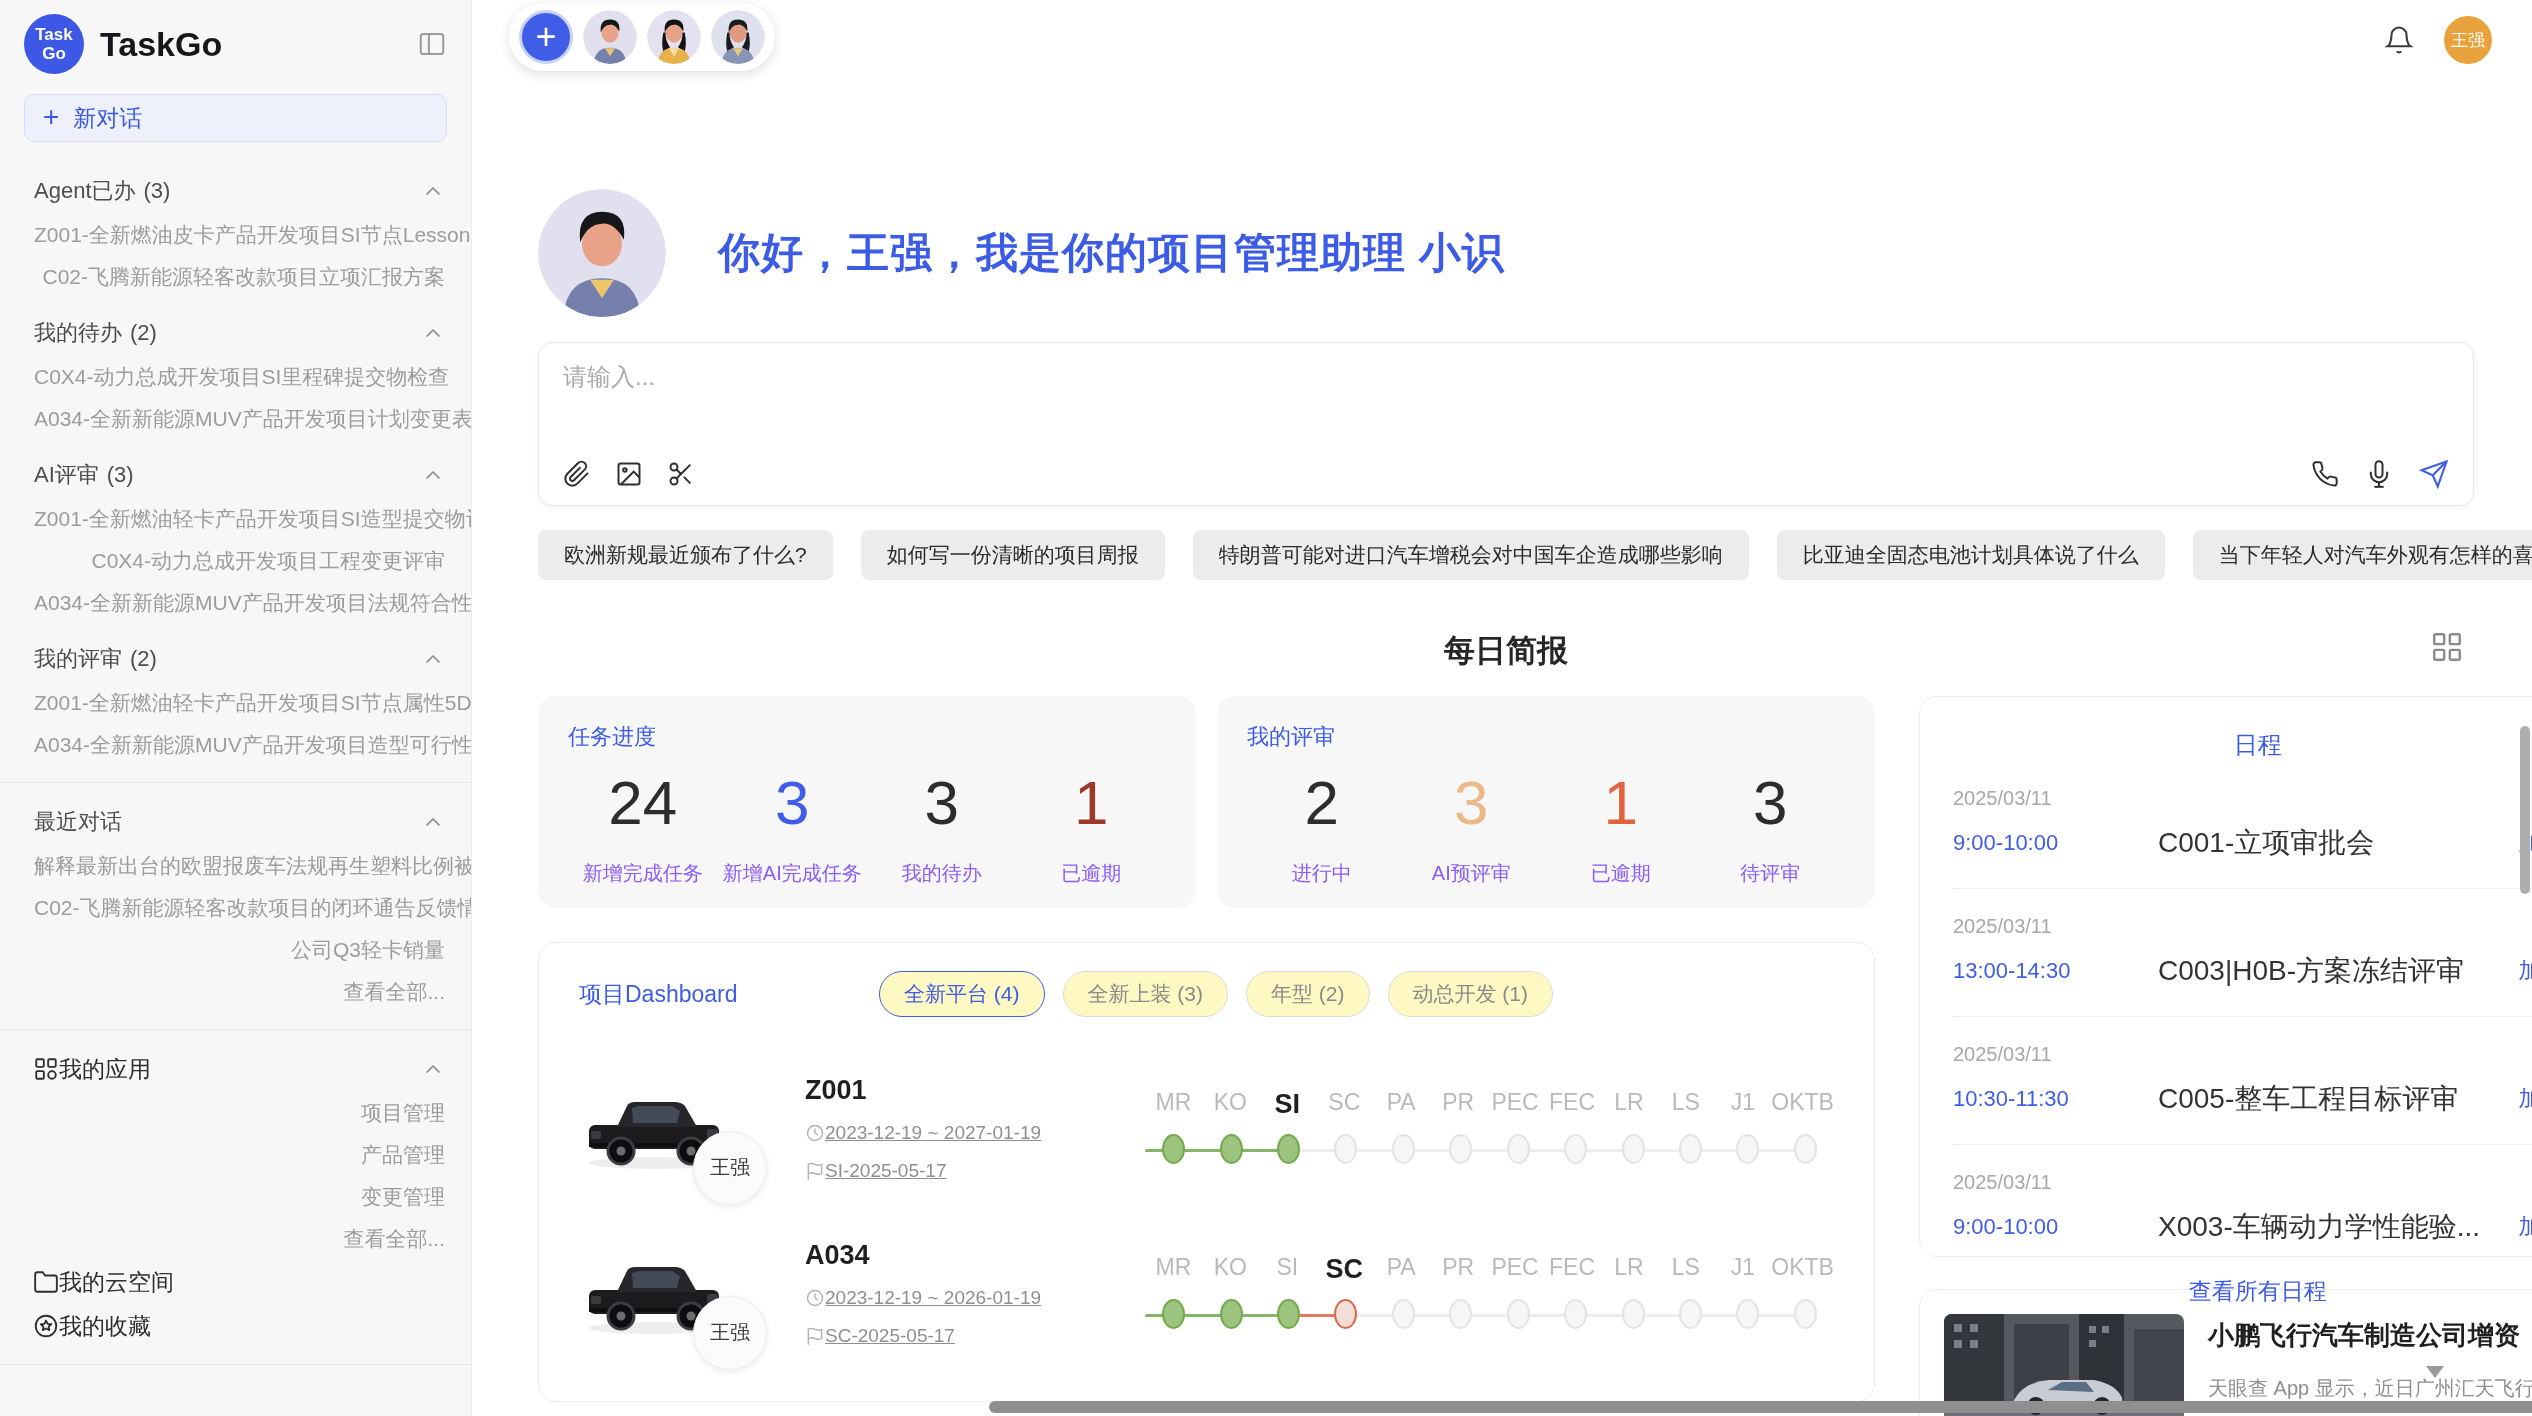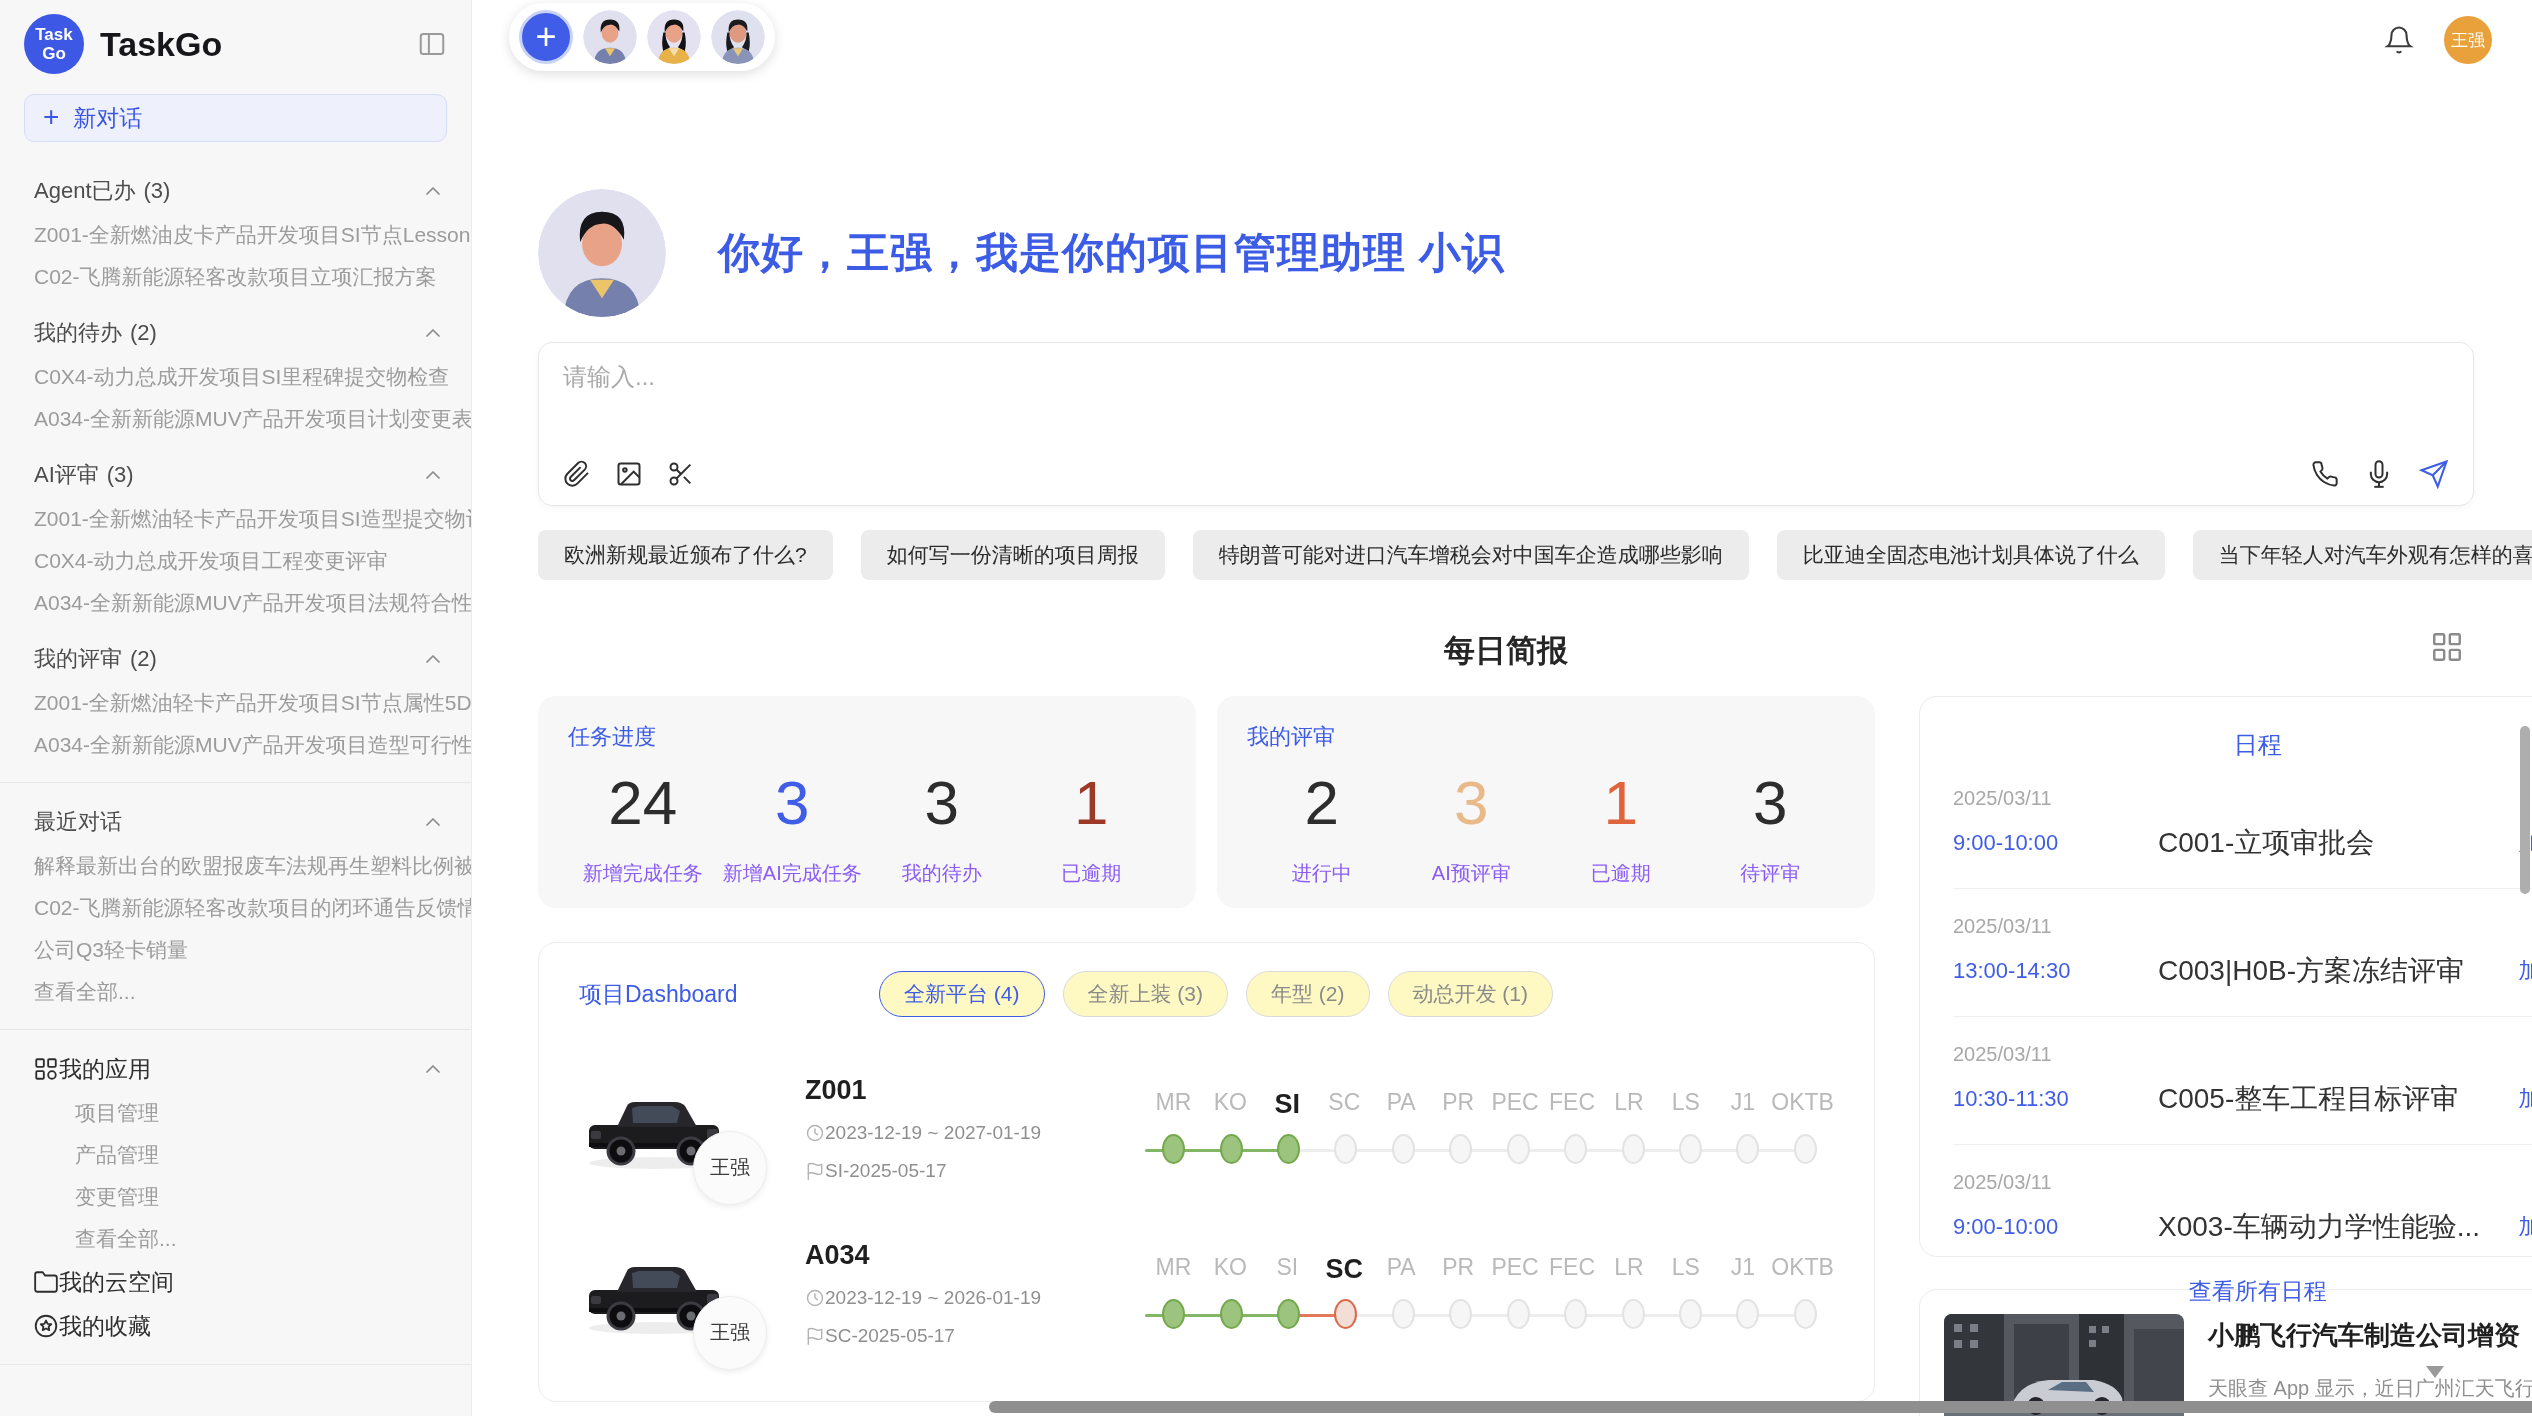--- a/index.html
+++ b/index.html
@@ -8,21 +8,21 @@
   #app { display:flex; width:2532px; height:1416px; position:relative; }
 
   
   .sidebar { width:472px; height:100%; background:#f7f7f8; border-right:1px solid #ececec; flex:0 0 472px; position:relative; overflow:hidden; }
   .side-top { display:flex; align-items:center; padding:14px 24px 6px 24px; }
   .logo { width:60px; height:60px; border-radius:50%; background:#3e58e6; color:#fff; display:flex; flex-direction:column; align-items:center; justify-content:center; font-size:17px; line-height:19px; font-weight:700; flex:0 0 60px; }
   .app-title { font-size:34px; font-weight:700; color:#17171b; margin-left:16px; flex:1; }
   .collapse-btn { color:#9a9a9a; cursor:pointer; display:flex; }
   .new-chat { margin:14px 24px 6px 24px; height:48px; border-radius:10px; background:#eef0fc; border:1px solid #d7dcf8; color:#3b57e0; display:flex; align-items:center; padding:0 18px; font-size:23px; cursor:pointer; }
   .new-chat .plus { font-size:28px; margin-right:14px; line-height:1; margin-top:-3px; }
-  .side-scroll { padding:8px 0 0 0; }
+  .side-scroll { padding:8px 0 0 0;text-align:right; }
   .sec-header { display:flex; align-items:center; padding:0 26px 0 34px; height:46px; margin-top:12px; font-size:22px; color:#4d4d4d; cursor:pointer; }
   .sec-header .cnt { margin-left:8px; }
   .sec-header .chev { margin-left:auto; color:#8a8a8a; display:flex; }
   .side-item { padding:0 26px 0 34px; height:42px; line-height:42px; font-size:21px; color:#9c9c9c; white-space:nowrap; overflow:hidden; cursor:pointer; }
   .side-div { height:1px; background:#e7e7e9; margin:16px 0; }
   .apps-head { display:flex; align-items:center; padding:0 26px 0 33px; height:46px; font-size:23px; color:#2e2e2e; cursor:pointer; }
   .apps-head .chev { margin-left:auto; color:#8a8a8a; display:flex; }
   .sub-item { padding-left:75px; }
   .side-link { display:flex; align-items:center; padding:0 26px 0 33px; height:44px; font-size:23px; color:#2e2e2e; cursor:pointer; }
 
@@ -77,21 +77,21 @@
   .tabs { display:flex; gap:18px; }
   .tab { height:46px; border-radius:23px; border:1px solid #d9d9d9; color:#8a8a8a; font-size:21px; display:flex; align-items:center; padding:0 24px; cursor:pointer; background:#fef9c3; white-space:nowrap; }
   .tab.active { border-color:#3f5de7; color:#3f5de7; }
 
   .proj-row { display:flex; align-items:center; margin-top:58px; }
   .truck-wrap { position:relative; width:170px; flex:0 0 170px; }
   .truck-wrap svg { display:block; width:150px; height:84px; }
   .owner-badge { position:absolute; right:-18px; bottom:-34px; width:74px; height:74px; border-radius:50%; background:#fbfbfb; border:1px solid #ededed; box-shadow:0 2px 6px rgba(0,0,0,.08); display:flex; align-items:center; justify-content:center; font-size:20px; color:#3c3c3c; }
   .proj-info { width:310px; flex:0 0 310px; margin-left:56px; }
   .proj-name { font-size:27px; font-weight:700; color:#1f1f1f; }
-  .meta { display:flex; align-items:center; margin-top:16px; color:#8f8f8f; font-size:19px; }
+  .meta { display:flex; align-items:center; margin-top:16px; color:#8f8f8f; font-size:19px;text-decoration:underline; }
   .mile-wrap { flex:1; max-width:800px; margin-left:30px; }
   .mile-labels { display:flex; }
   .mile-labels span { flex:1; text-align:center; font-size:23px; color:#b9b9b9; }
   .mile-labels span.active { color:#1f1f1f; font-weight:700; font-size:27px; }
   .mile-track { position:relative; height:34px; margin-top:14px; }
   .mile-line { position:absolute; top:15px; height:3px; background:#ededed; border-radius:2px; }
   .mile-line.green { background:#84b765; z-index:1; }
   .mile-line.orange { background:#e2795b; z-index:1; }
   .mile-dots { position:absolute; inset:0; display:flex; z-index:2; }
   .mile-dots i { flex:1; display:flex; justify-content:center; }

